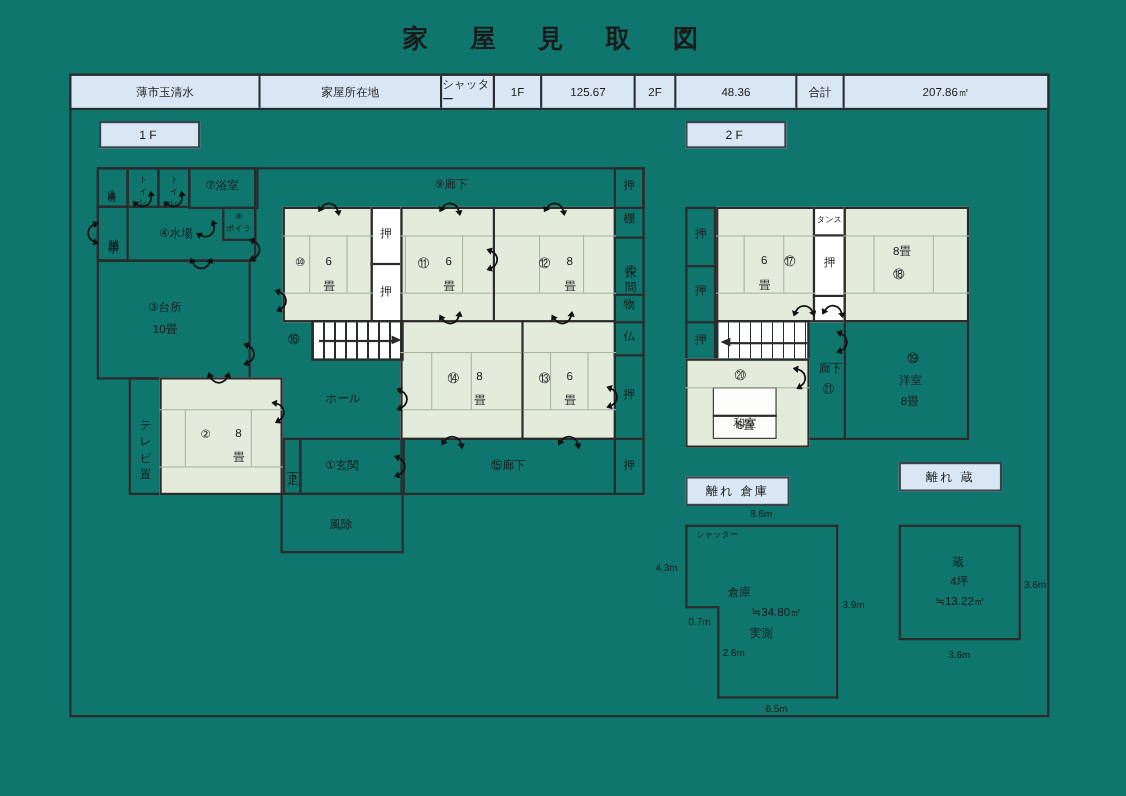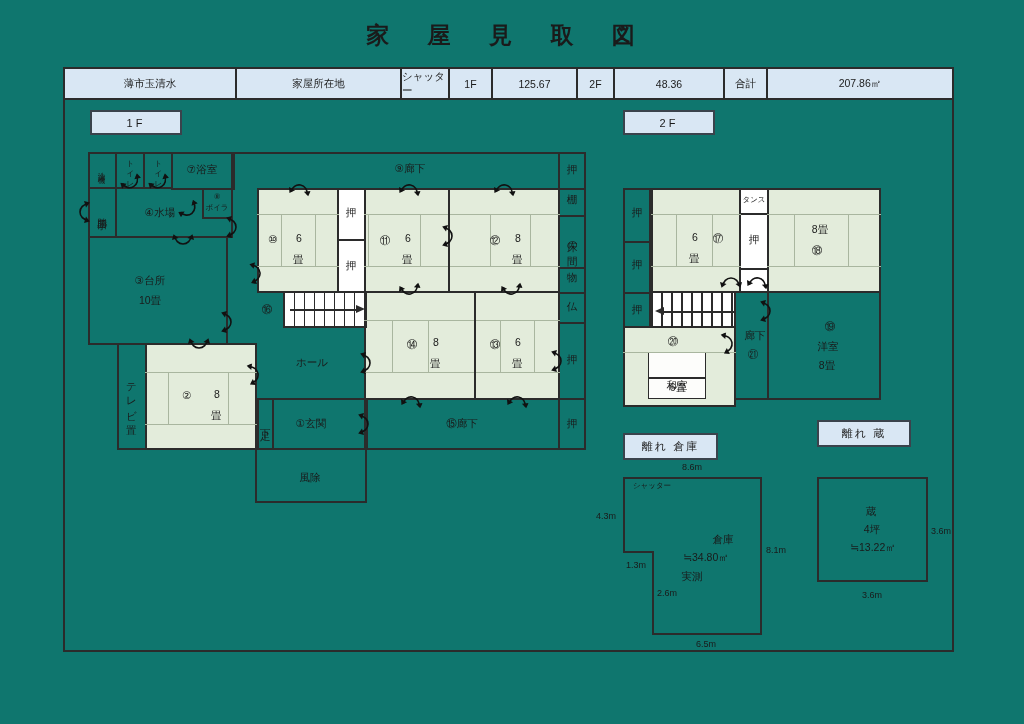--- a/index.html
+++ b/index.html
@@ -208,29 +208,29 @@
   <div class="lab" style="left:678px;top:388px;">6畳</div>
 
   <div class="tag" style="left:623px;top:433px;width:95px;height:27px;letter-spacing:2px;">離れ 倉庫</div>
   <div class="wall" style="left:623px;top:477px;width:139px;height:2px;"></div>
   <div class="wall" style="left:760px;top:477px;width:2px;height:158px;"></div>
   <div class="wall" style="left:652px;top:633px;width:110px;height:2px;"></div>
   <div class="wall" style="left:652px;top:551px;width:2px;height:84px;"></div>
   <div class="wall" style="left:623px;top:551px;width:31px;height:2px;"></div>
   <div class="wall" style="left:623px;top:477px;width:2px;height:76px;"></div>
   <div class="lab sm" style="left:652px;top:486px;">シャッター</div>
-  <div class="lab" style="left:723px;top:540px;">倉庫</div>
+  <div class="lab" style="left:672px;top:540px;">倉庫</div>
   <div class="lab" style="left:706px;top:558px;">≒34.80㎡</div>
   <div class="lab" style="left:692px;top:577px;">実測</div>
   <div class="lab dim" style="left:692px;top:468px;">8.6m</div>
   <div class="lab dim" style="left:606px;top:517px;">4.3m</div>
-  <div class="lab dim" style="left:636px;top:566px;">1.3m</div>
+  <div class="lab dim" style="left:636px;top:566px;">0.7m</div>
   <div class="lab dim" style="left:667px;top:594px;">2.6m</div>
   <div class="lab dim" style="left:706px;top:645px;">6.5m</div>
-  <div class="lab dim" style="left:776px;top:551px;">8.1m</div>
+  <div class="lab dim" style="left:776px;top:551px;">3.9m</div>
 
   <div class="tag" style="left:817px;top:409px;width:94px;height:27px;letter-spacing:2px;margin-top:11px;">離れ 蔵</div>
   <div class="r" style="left:817px;top:477px;width:111px;height:105px;"></div>
   <div class="lab" style="left:871px;top:512px;">蔵</div>
   <div class="lab" style="left:872px;top:530px;">4坪</div>
   <div class="lab" style="left:873px;top:548px;">≒13.22㎡</div>
   <div class="lab dim" style="left:941px;top:532px;">3.6m</div>
   <div class="lab dim" style="left:872px;top:596px;">3.6m</div>
 
   <div id="arrows">

